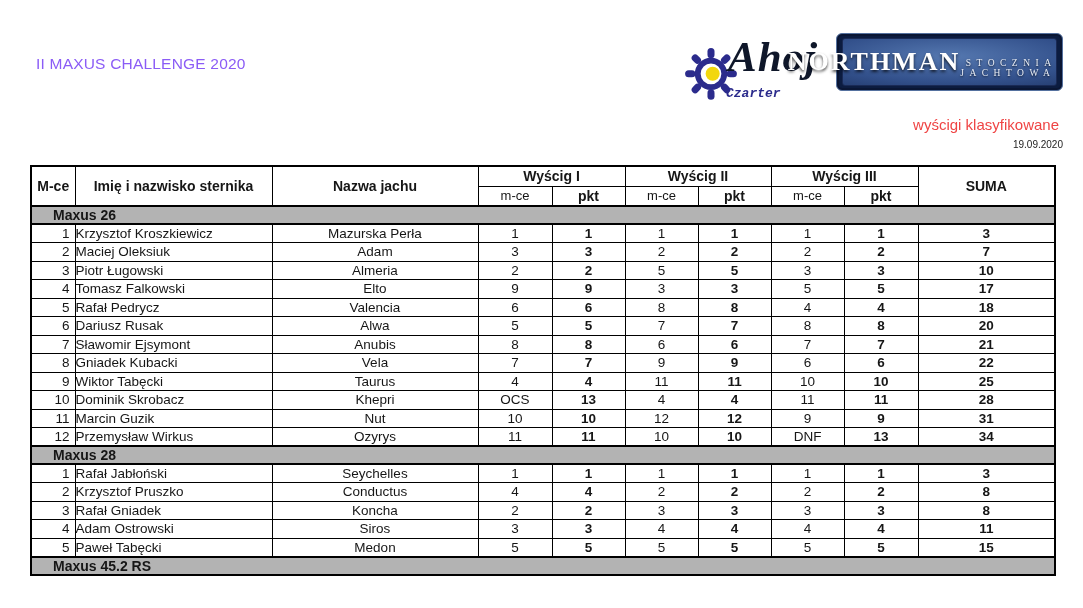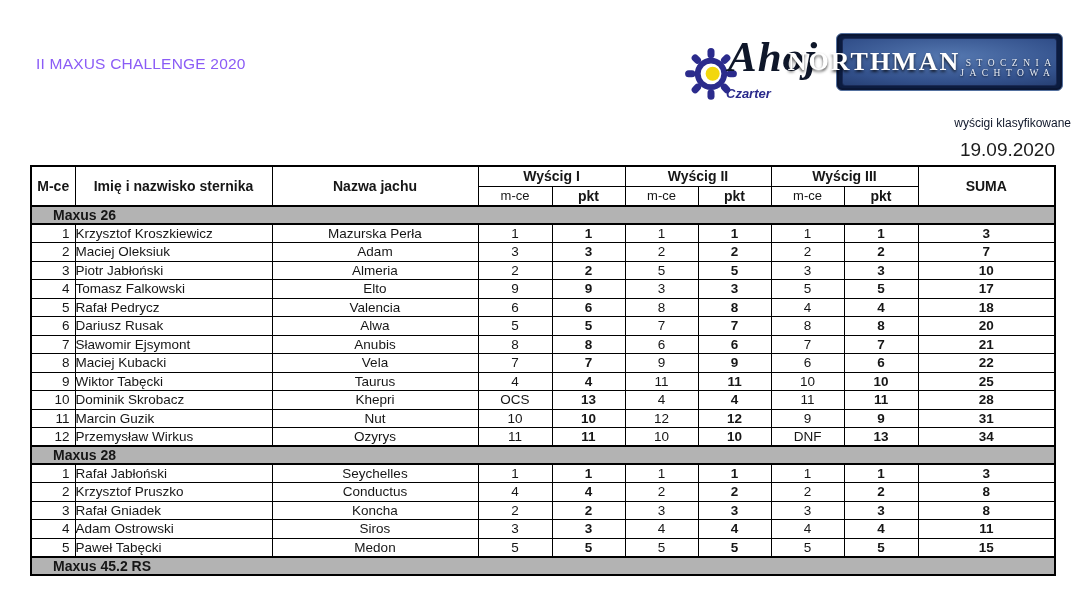--- a/index.html
+++ b/index.html
@@ -20,21 +20,21 @@
 
   .ahoj-logo { position:absolute; left:682px; top:38px; width:150px; height:66px; }
   .ahoj-wheel { position:absolute; left:0; top:6px; }
   .ahoj-name {
     position:absolute; left:46px; top:-6px;
     font-family:"Liberation Serif", serif; font-style:italic; font-weight:bold;
     font-size:43px; color:#0f172a; letter-spacing:1px;
   }
   .ahoj-sub {
     position:absolute; left:44px; top:48px;
-    font-family:Liberation Sans, sans-serif; font-style:italic; font-weight:bold;
+    font-family:Liberation Mono, monospace; font-style:italic; font-weight:bold;
     font-size:13px; color:#2b2b8c;
   }
 
   .northman-logo {
     position:absolute; left:836px; top:33px; width:227px; height:58px;
     border-radius:6px;
     background:#0c1c40;
     border:1px solid #55719f;
     box-shadow: inset 0 0 0 2px #0a1634;
     display:flex; align-items:center; justify-content:center;
@@ -50,22 +50,22 @@
     font-size:26px; line-height:26px; color:#ffffff; letter-spacing:2px;
     text-shadow:0 2px 3px rgba(0,0,0,.7);
   }
   .northman-sub {
     margin-top:12px;
     font-family:"Liberation Serif", serif;
     font-size:9.5px; color:#e8edf6; letter-spacing:5.5px; text-indent:5.5px;
     text-shadow:0 1px 2px rgba(0,0,0,.7);
   }
 
-  .race-class { position:absolute; right:12px; top:116px; font-size:12px; color:#0f172a; }
-  .race-date  { position:absolute; right:28px; top:139px; font-size:19px; color:#1c1c1c; }
+  .race-class { position:absolute; right:24px; top:116px; font-size:15px; color:#ef4444; }
+  .race-date  { position:absolute; right:20px; top:139px; font-size:10px; color:#1c1c1c; }
 
   
   table.results {
     position:absolute; left:30px; top:165px;
     width:1024px;
     border-collapse:collapse; table-layout:fixed;
     border:2.5px solid #000;
   }
   table.results th, table.results td {
     border:1.8px solid #000;
@@ -183,21 +183,21 @@
     <td class="c-pkt">3</td>
     <td class="c-mce">2</td>
     <td class="c-pkt">2</td>
     <td class="c-mce">2</td>
     <td class="c-pkt">2</td>
     <td class="c-suma">7</td>
   </tr>
 
   <tr class="data-row">
     <td class="c-place">3</td>
-    <td class="c-skipper">Piotr Jabłoński</td>
+    <td class="c-skipper">Piotr Ługowski</td>
     <td class="c-yacht">Almeria</td>
     <td class="c-mce">2</td>
     <td class="c-pkt">2</td>
     <td class="c-mce">5</td>
     <td class="c-pkt">5</td>
     <td class="c-mce">3</td>
     <td class="c-pkt">3</td>
     <td class="c-suma">10</td>
   </tr>
 
@@ -248,21 +248,21 @@
     <td class="c-pkt">8</td>
     <td class="c-mce">6</td>
     <td class="c-pkt">6</td>
     <td class="c-mce">7</td>
     <td class="c-pkt">7</td>
     <td class="c-suma">21</td>
   </tr>
 
   <tr class="data-row">
     <td class="c-place">8</td>
-    <td class="c-skipper">Maciej Kubacki</td>
+    <td class="c-skipper">Gniadek Kubacki</td>
     <td class="c-yacht">Vela</td>
     <td class="c-mce">7</td>
     <td class="c-pkt">7</td>
     <td class="c-mce">9</td>
     <td class="c-pkt">9</td>
     <td class="c-mce">6</td>
     <td class="c-pkt">6</td>
     <td class="c-suma">22</td>
   </tr>
 

